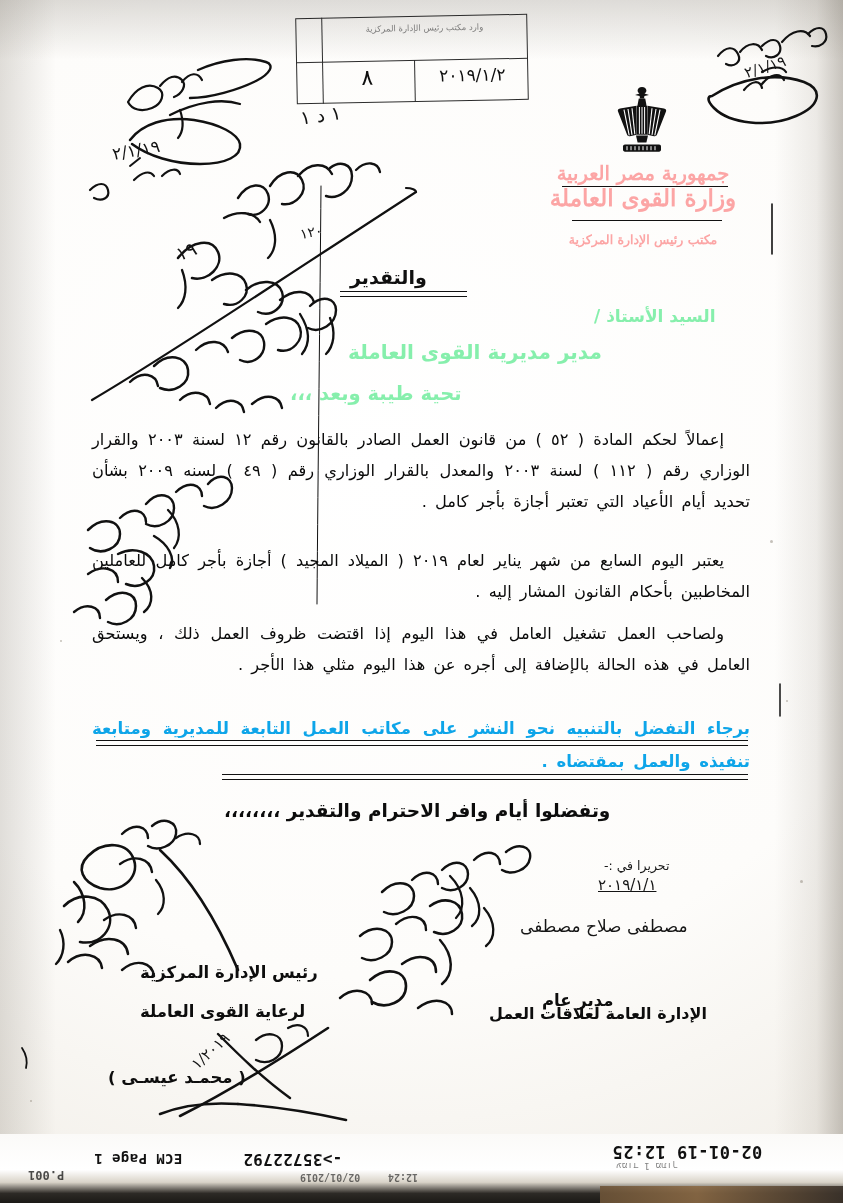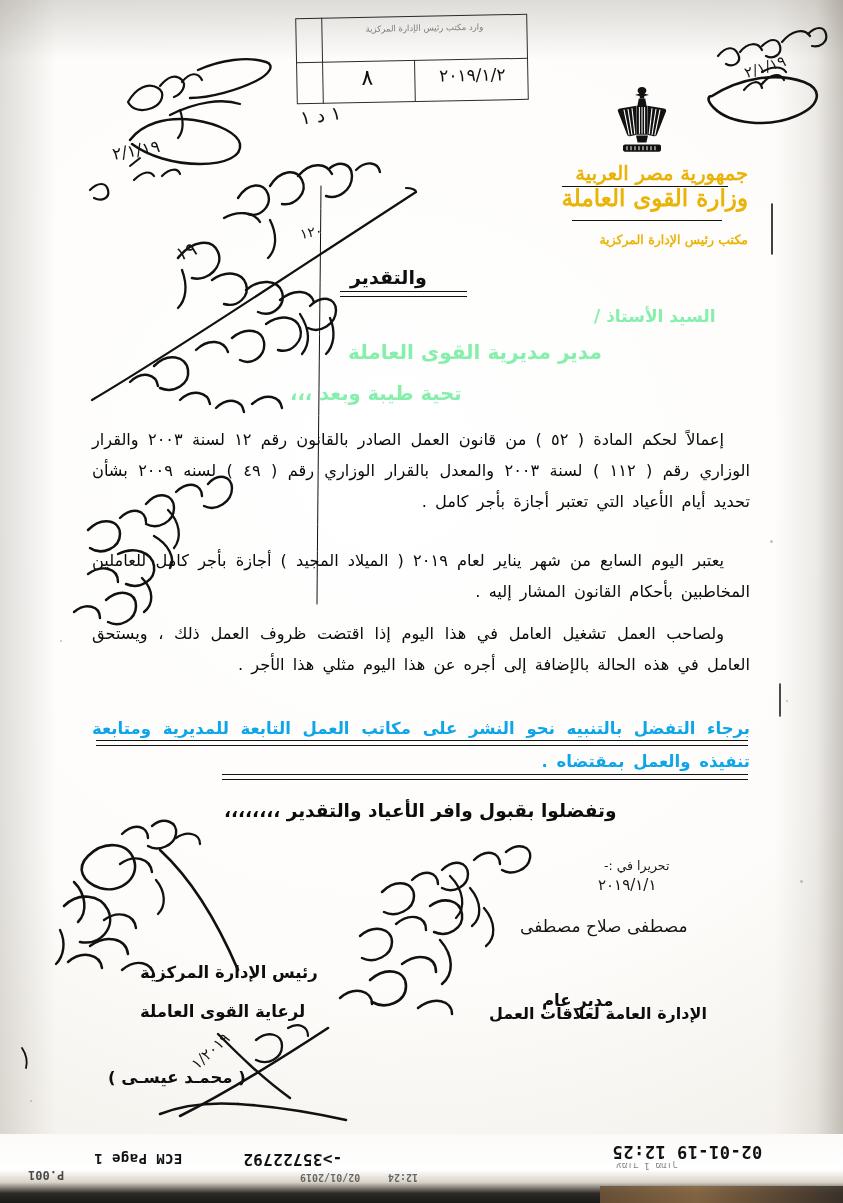--- a/index.html
+++ b/index.html
@@ -140,21 +140,22 @@
     font-size: 19px; color: #141414; transform: rotate(-8deg);
     font-family: "DejaVu Serif", serif;
   }
 
   
   .emblem { position: absolute; left: 613px; top: 84px; width: 58px; height: 74px; }
 
   
   .lh {
     position: absolute;
-    color: #eab308;
+    text-align: center;
+    color: #fca5a5;
     font-family: "DejaVu Serif", "Liberation Serif", serif;
     font-weight: 700;
     direction: rtl;
     white-space: nowrap;
   }
   .lh-1 { left: 538px; top: 162px; width: 210px; font-size: 19.5px; }
   .lh-2 { left: 538px; top: 184px; width: 210px; font-size: 23px; }
   .lh-3 { left: 538px; top: 232px; width: 210px; font-size: 12.5px; }
   .lh-u {
     position: absolute;
@@ -212,21 +213,21 @@
   .salutation {
     position: absolute; left: 224px; top: 800px;
     font-size: 18.5px; font-weight: 700; color: #0c0c0c;
     direction: rtl; white-space: nowrap;
     font-family: "DejaVu Sans", sans-serif;
     letter-spacing: .4px;
   }
 
   
   .sig-date-lbl { left: 604px; top: 858px; font-size: 12.5px; color: #1a1a1a; }
-  .sig-date-val { left: 598px; top: 876px; font-size: 15px; color: #141414; font-family:"DejaVu Sans", sans-serif;}
+  .sig-date-val { left: 598px; top: 876px; font-size: 15px; color: #141414; font-family:"DejaVu Sans", sans-serif;text-decoration:underline;}
   .sig-name  { left: 520px; top: 916px; font-size: 17px; color: #151515; letter-spacing: 2px; }
   .sig-title { left: 542px; top: 965px; font-size: 16.5px; font-weight: 700; color: #0d0d0d; letter-spacing: 1px; margin-top: 26px; }
   .sig-dept  { left: 489px; top: 1004px; font-size: 16px; font-weight: 700; color: #0d0d0d; }
 
   .sig2-1 { left: 140px; top: 963px; font-size: 16.5px; font-weight: 700; color: #0d0d0d; }
   .sig2-2 { left: 140px; top: 1002px; font-size: 16.5px; font-weight: 700; color: #0d0d0d; }
   .sig2-3 { left: 108px; top: 1068px; font-size: 16.5px; font-weight: 700; color: #0d0d0d; }
 
   
   .ink { position: absolute; pointer-events: none; }
@@ -336,21 +337,21 @@
   <div class="body-p p1">إعمالاً لحكم المادة ( ٥٢ ) من قانون العمل الصادر بالقانون رقم ١٢ لسنة ٢٠٠٣ والقرار الوزاري رقم ( ١١٢ ) لسنة ٢٠٠٣ والمعدل بالقرار الوزاري رقم ( ٤٩ ) لسنه ٢٠٠٩ بشأن تحديد أيام الأعياد التي تعتبر أجازة بأجر كامل .</div>
   <div class="body-p p2">يعتبر اليوم السابع من شهر يناير لعام ٢٠١٩ ( الميلاد المجيد ) أجازة بأجر كامل للعاملين المخاطبين بأحكام القانون المشار إليه .</div>
   <div class="body-p p3">ولصاحب العمل تشغيل العامل في هذا اليوم إذا اقتضت ظروف العمل ذلك ، ويستحق العامل في هذه الحالة بالإضافة إلى أجره عن هذا اليوم مثلي هذا الأجر .</div>
 
   <div class="closing-req">برجاء التفضل بالتنبيه نحو النشر على مكاتب العمل التابعة للمديرية ومتابعة تنفيذه والعمل بمقتضاه .</div>
   <div class="cr-u cru-1"></div>
   <div class="cr-u cru-2"></div>
   <div class="cr-u cru-3"></div>
   <div class="cr-u cru-4"></div>
 
-  <div class="salutation">وتفضلوا بقبول وافر الأعياد والتقدير ،،،،،،،،</div>
+  <div class="salutation">وتفضلوا أيام وافر الاحترام والتقدير ،،،،،،،،</div>
 
   <div class="t sig-date-lbl">تحريرا في :-</div>
   <div class="t sig-date-val">٢٠١٩/١/١</div>
   <div class="t sig-name">مصطفى صلاح مصطفى</div>
   <div class="t sig-title">مدير عام</div>
   <div class="t sig-dept">الإدارة العامة لعلاقات العمل</div>
 
   <div class="t sig2-1">رئيس الإدارة المركزية</div>
   <div class="t sig2-2">لرعاية القوى العاملة</div>
   <div class="t sig2-3">( محمـد عيسـى )</div>

